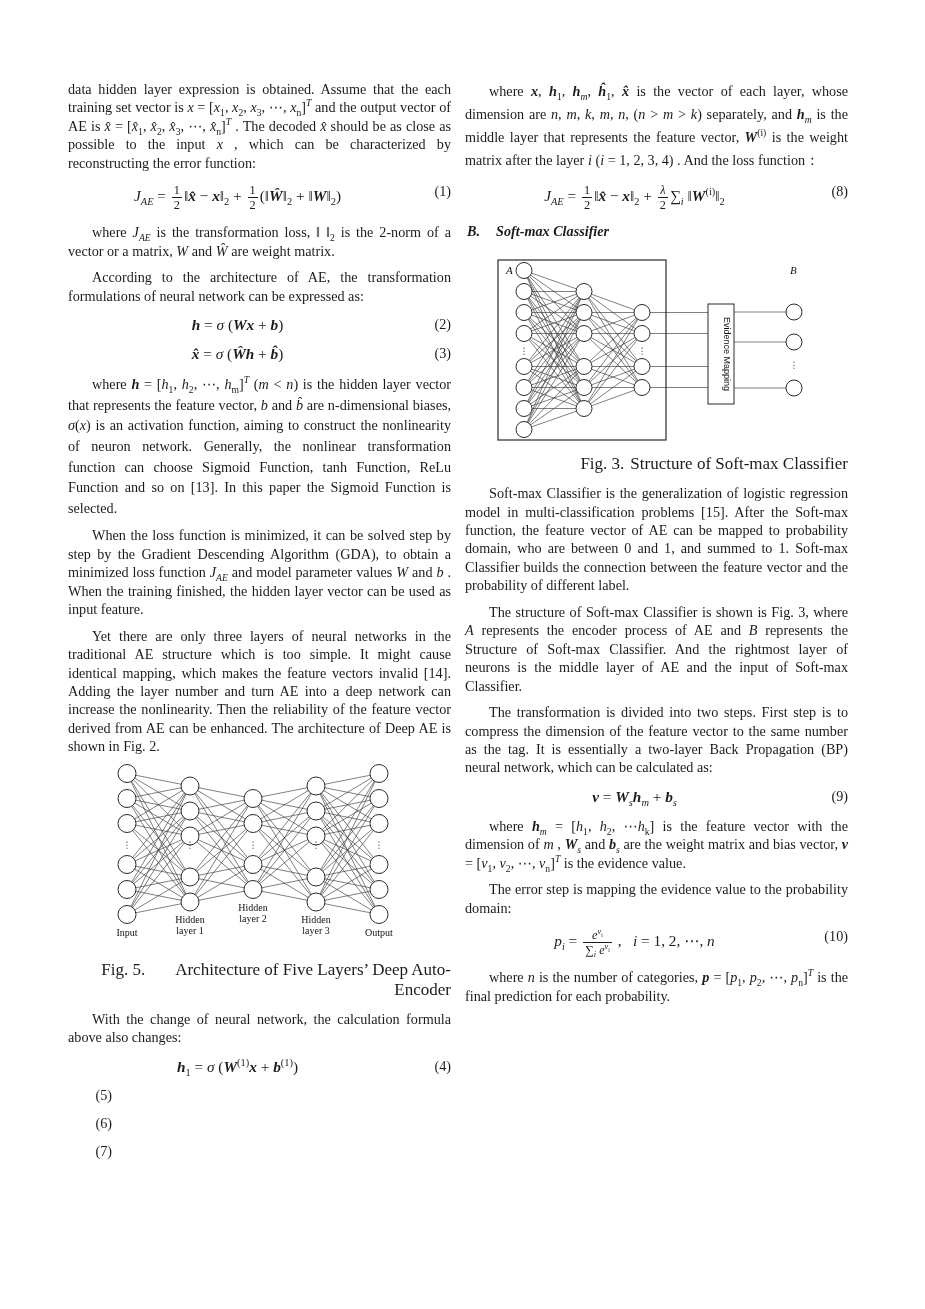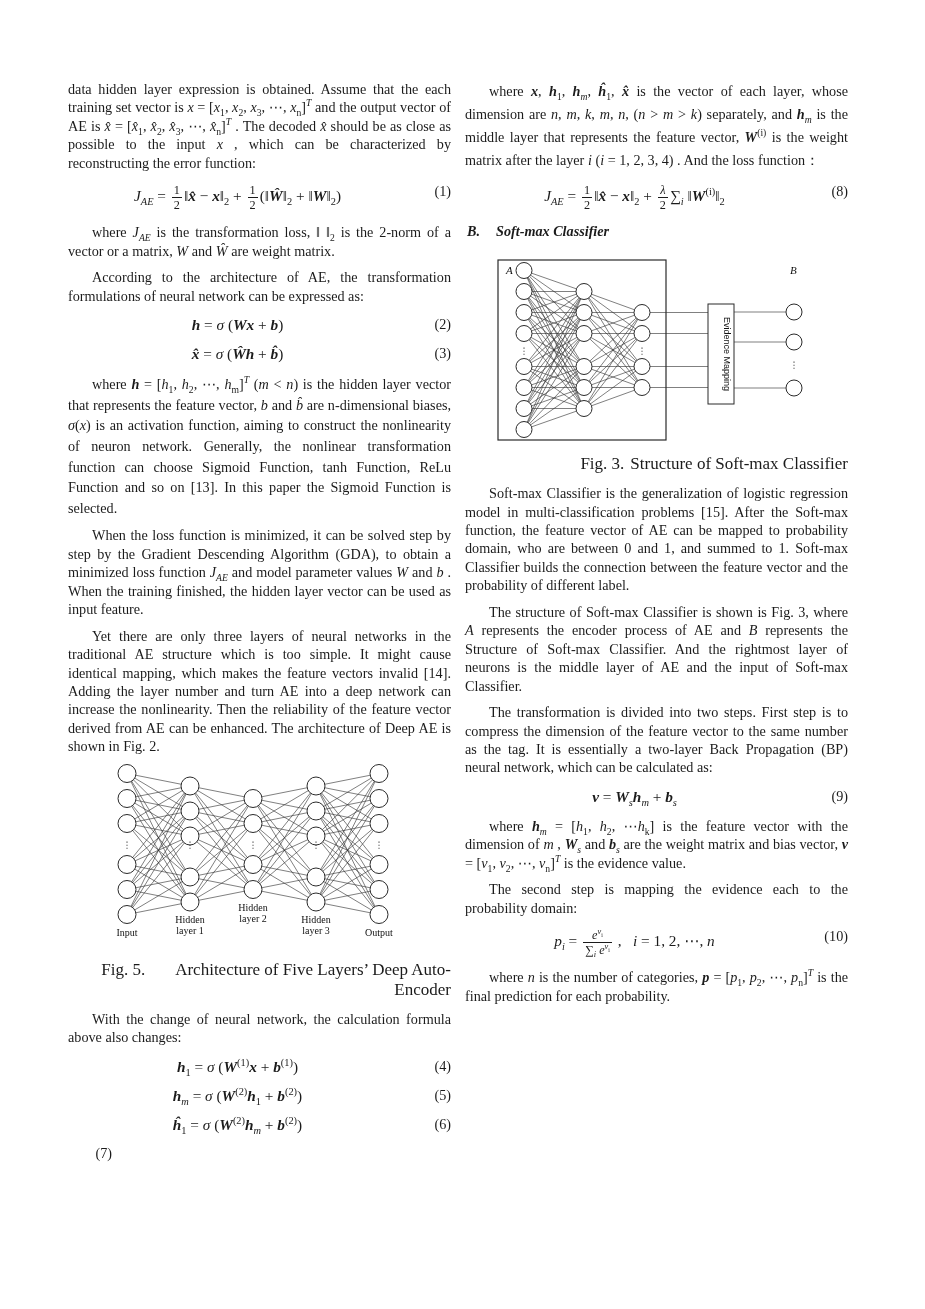--- a/index.html
+++ b/index.html
@@ -217,25 +217,23 @@
         </figcaption>
       </figure>
 
       <p class="para">With the change of neural network, the calculation formula above also changes:</p>
 
       <div class="equation">
         <span class="eq-body"><b><i>h</i></b><sub>1</sub> = <i>σ</i> (<b><i>W</i></b><sup>(1)</sup><b><i>x</i></b> + <b><i>b</i></b><sup>(1)</sup>)</span>
         <span class="eq-num">(4)</span>
       </div>
       <div class="equation">
-        <span class="eq-body"><b><i>h</i></b><sub><i>m</i></sub> = <i>σ</i> (<b><i>W</i></b><sup>(2)</sup><b><i>h</i></b><sub>1</sub> + <b><i>b</i></b><sup>(2)</sup>)</span>
         <span class="eq-num">(5)</span>
       </div>
       <div class="equation">
-        <span class="eq-body"><b><i>ĥ</i></b><sub>1</sub> = <i>σ</i> (<b><i>W</i></b><sup>(2)</sup><b><i>h</i></b><sub><i>m</i></sub> + <b><i>b</i></b><sup>(2)</sup>)</span>
         <span class="eq-num">(6)</span>
       </div>
       <div class="equation">
         <span class="eq-num">(7)</span>
       </div>
     </div>
 
     <div class="col">
       <p class="para loose">where <b><i>x</i></b>, <b><i>h</i></b><sub>1</sub>, <b><i>h</i></b><sub><i>m</i></sub>, <b><i>ĥ</i></b><sub>1</sub>, <b><i>x̂</i></b> is the vector of each layer, whose dimension are <i>n</i>, <i>m</i>, <i>k</i>, <i>m</i>, <i>n</i>, (<i>n</i> &gt; <i>m</i> &gt; <i>k</i>) separately, and <b><i>h</i></b><sub><i>m</i></sub> is the middle layer that represents the feature vector, <b><i>W</i></b><sup>(i)</sup> is the weight matrix after the layer <i>i</i> (<i>i</i> = 1, 2, 3, 4) . And the loss function：</p>
 
@@ -374,21 +372,21 @@
       <p class="para">Soft-max Classifier is the generalization of logistic regression model in multi-classification problems [15]. After the Soft-max function, the feature vector of AE can be mapped to probability domain, who are between 0 and 1, and summed to 1. Soft-max Classifier builds the connection between the feature vector and the probability of different label.</p>
       <p class="para">The structure of Soft-max Classifier is shown is Fig. 3, where <i>A</i> represents the encoder process of AE and <i>B</i> represents the Structure of Soft-max Classifier. And the rightmost layer of neurons is the middle layer of AE and the input of Soft-max Classifier.</p>
       <p class="para">The transformation is divided into two steps. First step is to compress the dimension of the feature vector to the same number as the tag. It is essentially a two-layer Back Propagation (BP) neural network, which can be calculated as:</p>
 
       <div class="equation">
         <span class="eq-body"><b><i>v</i></b> = <b><i>W</i></b><sub><i>s</i></sub><b><i>h</i></b><sub><i>m</i></sub> + <b><i>b</i></b><sub><i>s</i></sub></span>
         <span class="eq-num">(9)</span>
       </div>
 
       <p class="para">where <b><i>h</i></b><sub><i>m</i></sub> = [<i>h</i><sub>1</sub>, <i>h</i><sub>2</sub>, ⋯<i>h</i><sub>k</sub>] is the feature vector with the dimension of <i>m</i> , <b><i>W</i></b><sub><i>s</i></sub> and <b><i>b</i></b><sub><i>s</i></sub> are the weight matrix and bias vector, <b><i>v</i></b> = [<i>v</i><sub>1</sub>, <i>v</i><sub>2</sub>, ⋯, <i>v</i><sub>n</sub>]<sup><i>T</i></sup> is the evidence value.</p>
-      <p class="para">The second step is mapping the evidence each to the probability domain:</p>
+      <p class="para">The error step is mapping the evidence value to the probability domain:</p>
 
       <div class="equation">
         <span class="eq-body"><i>p</i><sub><i>i</i></sub> = <span class="frac">
               <span><i>e</i><sup><i>v</i><sub>i</sub></sup></span>
               <span>∑<sub><i>i</i></sub> <i>e</i><sup><i>v</i><sub>i</sub></sup></span>
             </span> ,&nbsp;&nbsp;&nbsp;<i>i</i> = 1, 2, ⋯, <i>n</i></span>
         <span class="eq-num">(10)</span>
       </div>
 
       <p class="para">where <i>n</i> is the number of categories, <b><i>p</i></b> = [<i>p</i><sub>1</sub>, <i>p</i><sub>2</sub>, ⋯, <i>p</i><sub>n</sub>]<sup><i>T</i></sup> is the final prediction for each probability.</p>

